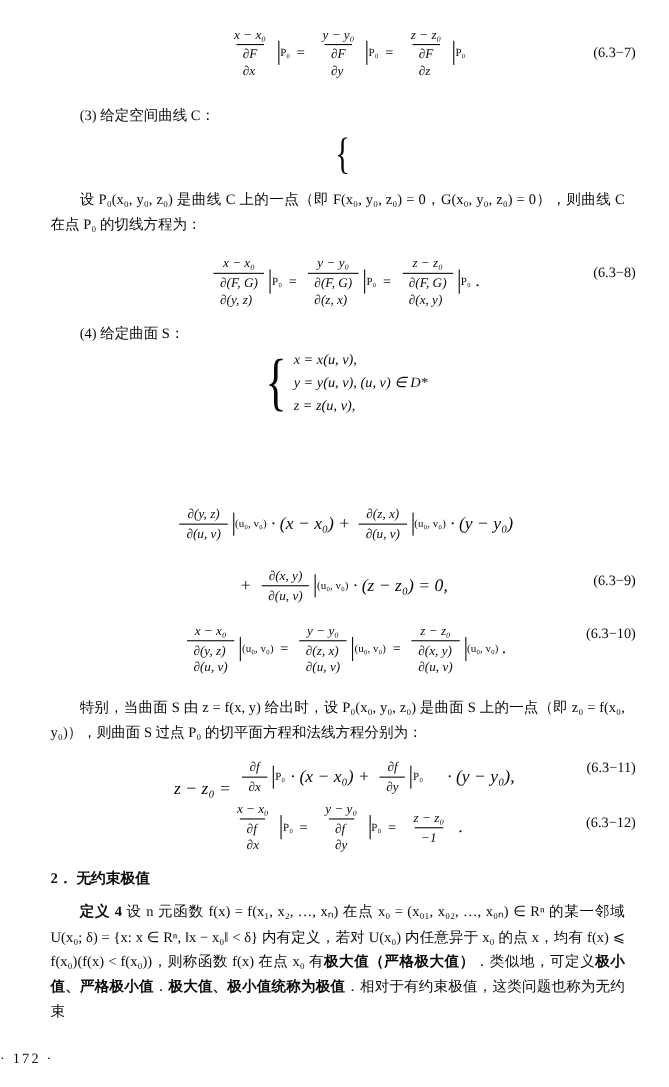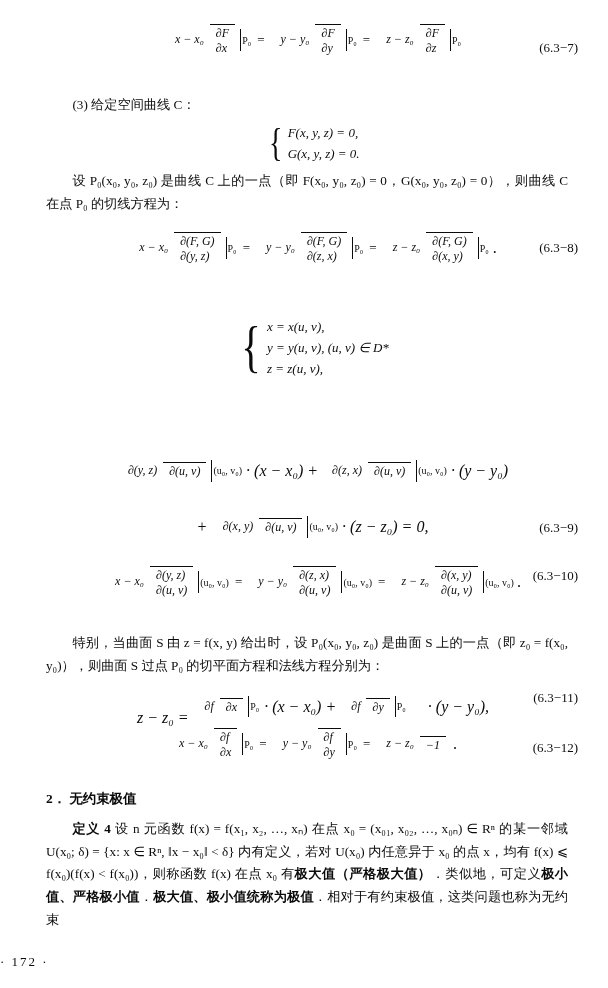--- a/index.html
+++ b/index.html
@@ -33,21 +33,21 @@
     justify-content:center;
   }
   .eq-num{
     position:absolute;
     right:30px;
     font-size:13px;
   }
   
   .frac{
     display:inline-flex;
-    flex-direction:row;
+    flex-direction:column;
     align-items:center;
     vertical-align:middle;
     margin:0 4px;
     font-size:12px;
   }
   .frac .num{ padding:0 6px 1px 6px; white-space:nowrap;}
   .frac .den{ padding:1px 6px 0 6px; border-top:1.3px solid #111; white-space:nowrap;}
   .eqsign{ margin:0 6px; font-size:13px;}
   .vbar{
     display:inline-block;
@@ -119,24 +119,20 @@
     </span>
     <span class="vbar"></span>
       <span class="tiny">P₀</span>
   </div>
   <div class="eq-num" style="top:40px;">(6.3−7)</div>
 
   <div class="body-text indent" style="top:94px;">(3) 给定空间曲线 C：</div>
 
   <div class="eq-row brace-block" style="top:122px;">
     <span class="brace">{</span>
-    <span class="sys-lines">
-      <span>F(x, y, z) = 0,</span><br>
-      <span>G(x, y, z) = 0.</span>
-    </span>
   </div>
 
   <div class="body-text indent" style="top:170px;">设 P₀(x₀, y₀, z₀) 是曲线 C 上的一点（即 F(x₀, y₀, z₀) = 0，G(x₀, y₀, z₀) = 0），则曲线 C 在点 P₀ 的切线方程为：</div>
 
   <div class="eq-row" style="top:232px;">
     <span class="frac">
       <span class="num it">x − x₀</span>
       <span class="den it"><span>∂(F, G)</span><br><span>∂(y, z)</span></span>
     </span>
     <span class="vbar"></span>
@@ -152,20 +148,21 @@
     <span class="frac">
       <span class="num it">z − z₀</span>
       <span class="den it"><span>∂(F, G)</span><br><span>∂(x, y)</span></span>
     </span>
     <span class="vbar"></span>
       <span class="tiny">P₀</span>
     <span style="margin-left:4px;">.</span>
   </div>
   <div class="eq-num" style="top:240px;">(6.3−8)</div>
 
+  <div class="body-text indent" style="top:292px;">(4) 给定曲面 S：</div>
 
   <div class="eq-row brace-block" style="top:316px;">
     <span class="brace brace3">{</span>
     <span class="sys-lines">
       <span>x = x(u, v),</span><br>
       <span>y = y(u, v),  (u, v) ∈ D*</span><br>
       <span>z = z(u, v),</span>
     </span>
   </div>
 

